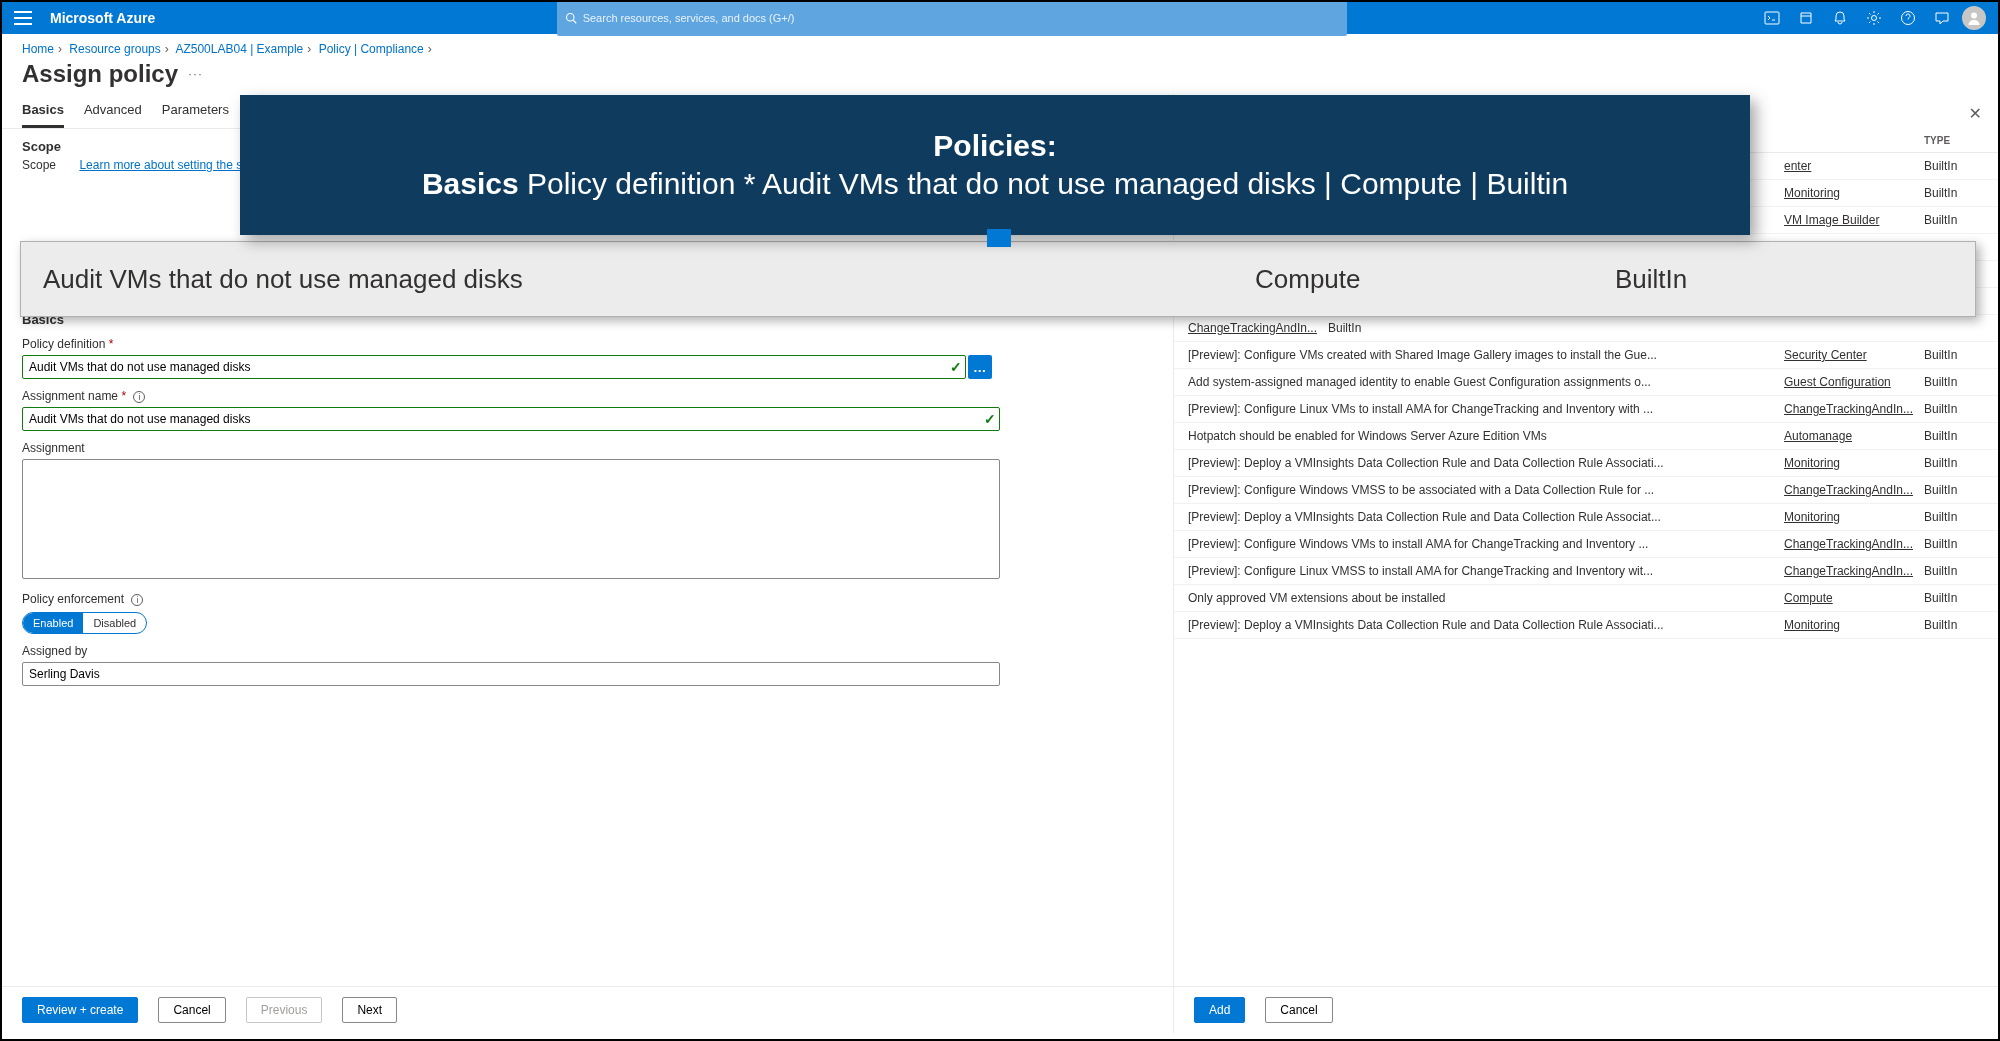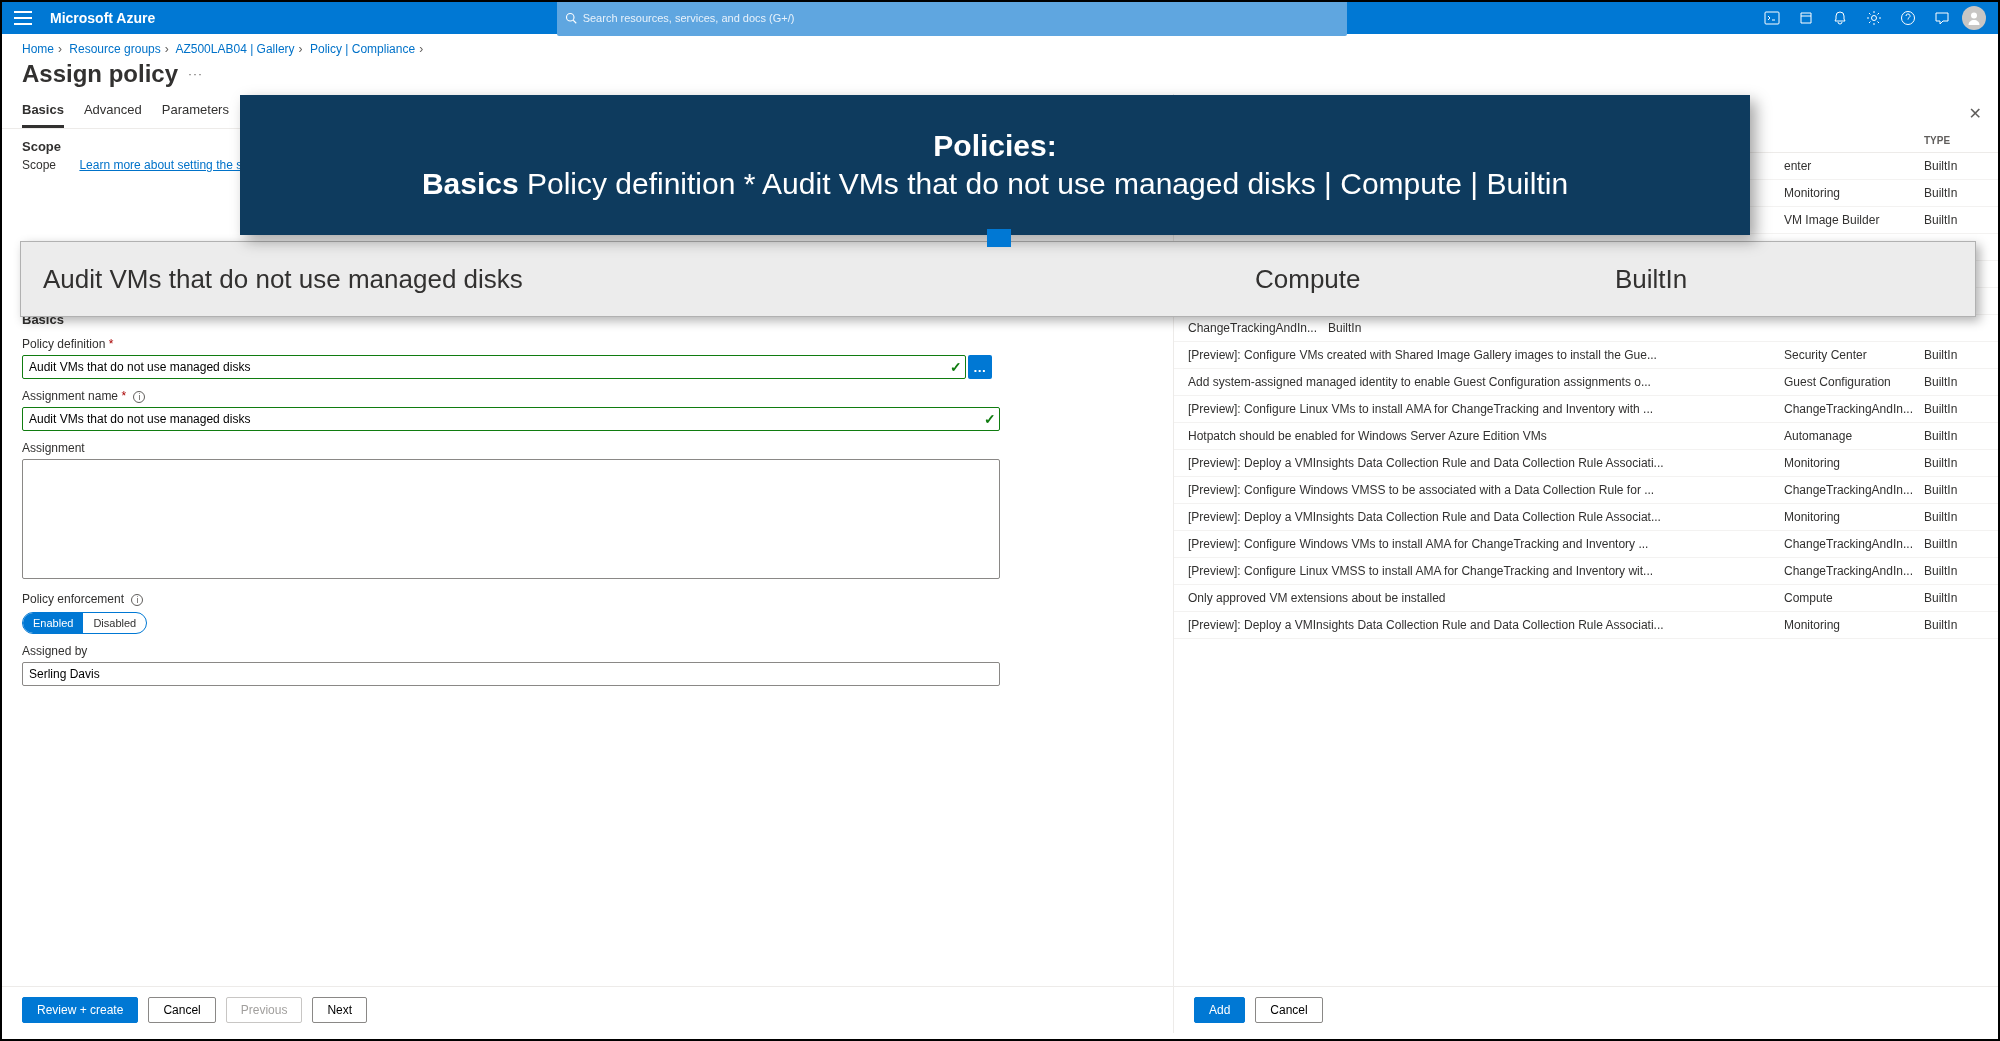--- a/index.html
+++ b/index.html
@@ -52,35 +52,35 @@
   .check { color:#107c10; font-weight:bold; margin-left:-22px; font-size:14px; pointer-events:none; }
   .elps-btn { width:24px; height:24px; background:#0078d4; color:#fff; border:none; border-radius:2px; font-weight:bold; cursor:pointer; }
   
   textarea.desc { width: 978px; height: 120px; border:1px solid #8a8886; border-radius:2px; resize:none; font-family:inherit; padding:4px; }
   
   .pill-toggle { display:inline-flex; border:1px solid #0078d4; border-radius:12px; overflow:hidden; font-size:11px; margin-top:2px; }
   .pill-toggle span { padding:4px 10px; cursor:pointer; }
   .pill-toggle .on { background:#0078d4; color:#fff; }
   
   
-  .footer { border-top:1px solid #edebe9; padding: 10px 20px; display:flex; gap:10px; }
+  .footer { border-top:1px solid #edebe9; padding: 10px 20px; display:flex; gap:20px; }
   .btn { height:26px; padding:0 14px; border:1px solid #8a8886; background:#fff; border-radius:2px; font-size:12px; cursor:pointer; }
   .btn.primary { background:#0078d4; border-color:#0078d4; color:#fff; }
   .btn.disabled { color:#a19f9d; border-color:#c8c6c4; cursor:default; }
   
   
   .right-header { display:flex; align-items:center; justify-content:space-between; padding:8px 16px 4px 14px; }
   .right-title { font-size:20px; font-weight:600; }
   .close-x { font-size:16px; cursor:pointer; color:#605e5c; }
   
   .def-table { flex:1; overflow:auto; font-size:12px; }
   .def-head { display:flex; padding:6px 14px; font-size:10px; color:#605e5c; font-weight:600; text-transform:uppercase; border-bottom:1px solid #edebe9; }
   .def-row { display:flex; padding:6px 14px; border-bottom:1px solid #f3f2f1; color:#323130; cursor:pointer; }
   .col-name { flex:1; padding-right:10px; white-space:nowrap; overflow:hidden; text-overflow:ellipsis; }
-  .col-cat { width:140px; white-space:nowrap; overflow:hidden; text-overflow:ellipsis; }
+  .col-cat { width:140px; white-space:nowrap; overflow:hidden; text-overflow:ellipsis;text-decoration:underline; }
   .col-type { width:60px; }
   
   
   .overlay-banner {
     position:absolute; left:238px; top:93px; width:1510px; height:140px;
     background:#0e3b5e; color:#fff; display:flex; flex-direction:column; align-items:center; justify-content:center;
     font-size:28px; box-shadow:6px 6px 14px rgba(0,0,0,0.35); z-index:50;
   }
   .overlay-banner .line1 { font-weight:600; font-size:30px; margin-bottom:4px; }
   .overlay-banner .line2 { font-size:30px; }
@@ -144,21 +144,21 @@
     <svg width="16" height="16" viewBox="0 0 16 16">
         <circle cx="8" cy="5.5" r="3" fill="#fff"></circle>
         <path d="M2.5 15c0-3 2.5-5 5.5-5s5.5 2 5.5 5" fill="#fff"></path>
       </svg>
   </div>
 </div>
 
 <div class="breadcrumb">
   <a href="#">Home</a><span class="sep">›</span>
   <a href="#">Resource groups</a><span class="sep">›</span>
-  <a href="#">AZ500LAB04 | Gallery</a><span class="sep">›</span>
+  <a href="#">AZ500LAB04 | Example</a><span class="sep">›</span>
   <a href="#">Policy | Compliance</a><span class="sep">›</span>
 </div>
 
 <div class="page-title-row">
   <div class="page-title">Assign policy</div>
   <div class="page-title-dots">···</div>
 </div>
 
 <div class="main">
 

